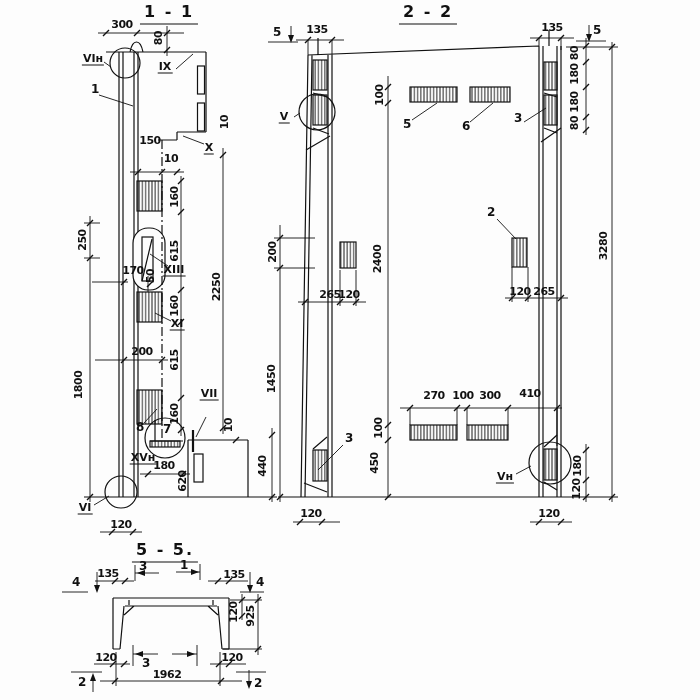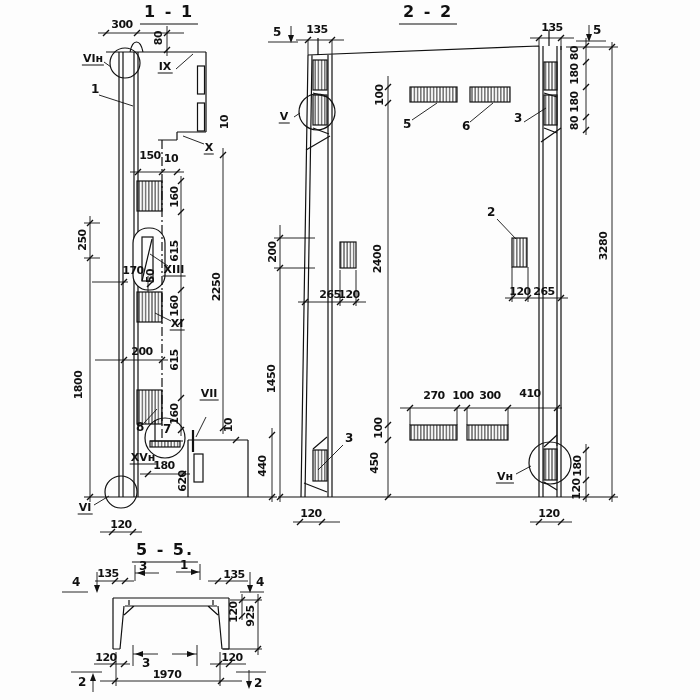--- a/index.html
+++ b/index.html
@@ -132,21 +132,21 @@
   </g>
 </svg>
 
 <span class="ttl" style="left:169px;top:13px">1 - 1</span>
 <span class="ttl" style="left:428px;top:13px">2 - 2</span>
 <span class="ttl" style="left:165px;top:551px">5 - 5.</span>
 
 <span class="lbl" style="left:122px;top:24px">300</span>
 <span class="lbl rot" style="left:158px;top:38px">80</span>
 <span class="lbl rot" style="left:224px;top:122px">10</span>
-<span class="lbl" style="left:150px;top:155px">150</span>
+<span class="lbl" style="left:150px;top:140px">150</span>
 <span class="lbl" style="left:171px;top:158px">10</span>
 <span class="lbl rot" style="left:174px;top:197px">160</span>
 <span class="lbl rot" style="left:174px;top:251px">615</span>
 <span class="lbl rot" style="left:174px;top:306px">160</span>
 <span class="lbl rot" style="left:174px;top:360px">615</span>
 <span class="lbl rot" style="left:174px;top:414px">160</span>
 <span class="lbl rot" style="left:216px;top:287px">2250</span>
 <span class="lbl rot" style="left:82px;top:240px">250</span>
 <span class="lbl" style="left:133px;top:270px">170</span>
 <span class="lbl rot" style="left:150px;top:276px">50</span>
@@ -203,21 +203,21 @@
 <span class="lbl" style="left:518px;top:118px;font-size:12px">3</span>
 <span class="lbl" style="left:349px;top:438px;font-size:12px">3</span>
 <span class="lbl" style="left:491px;top:212px;font-size:12px">2</span>
 
 <span class="lbl" style="left:108px;top:573px">135</span>
 <span class="lbl" style="left:234px;top:574px">135</span>
 <span class="lbl rot" style="left:233px;top:612px">120</span>
 <span class="lbl rot" style="left:250px;top:616px">925</span>
 <span class="lbl" style="left:106px;top:657px">120</span>
 <span class="lbl" style="left:232px;top:657px">120</span>
-<span class="lbl" style="left:167px;top:674px">1970</span>
+<span class="lbl" style="left:167px;top:674px">1962</span>
 <span class="lbl" style="left:76px;top:582px;font-size:12px">4</span>
 <span class="lbl" style="left:260px;top:582px;font-size:12px">4</span>
 <span class="lbl" style="left:143px;top:566px;font-size:12px">3</span>
 <span class="lbl" style="left:184px;top:565px;font-size:12px">1</span>
 <span class="lbl" style="left:146px;top:663px;font-size:12px">3</span>
 <span class="lbl" style="left:82px;top:682px;font-size:12px">2</span>
 <span class="lbl" style="left:258px;top:683px;font-size:12px">2</span>
 
 </div>
 

